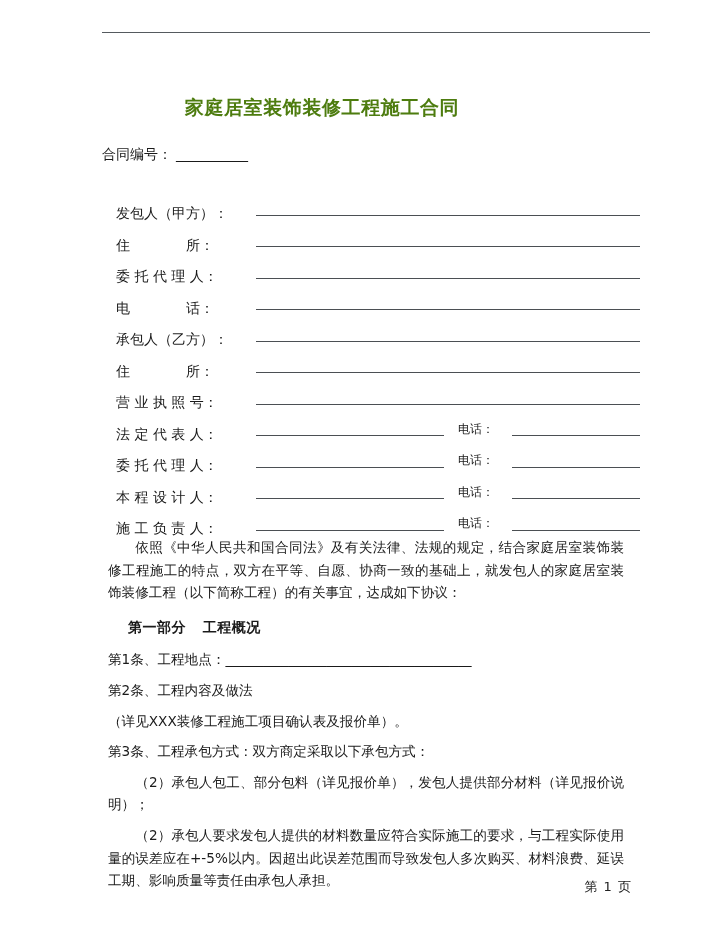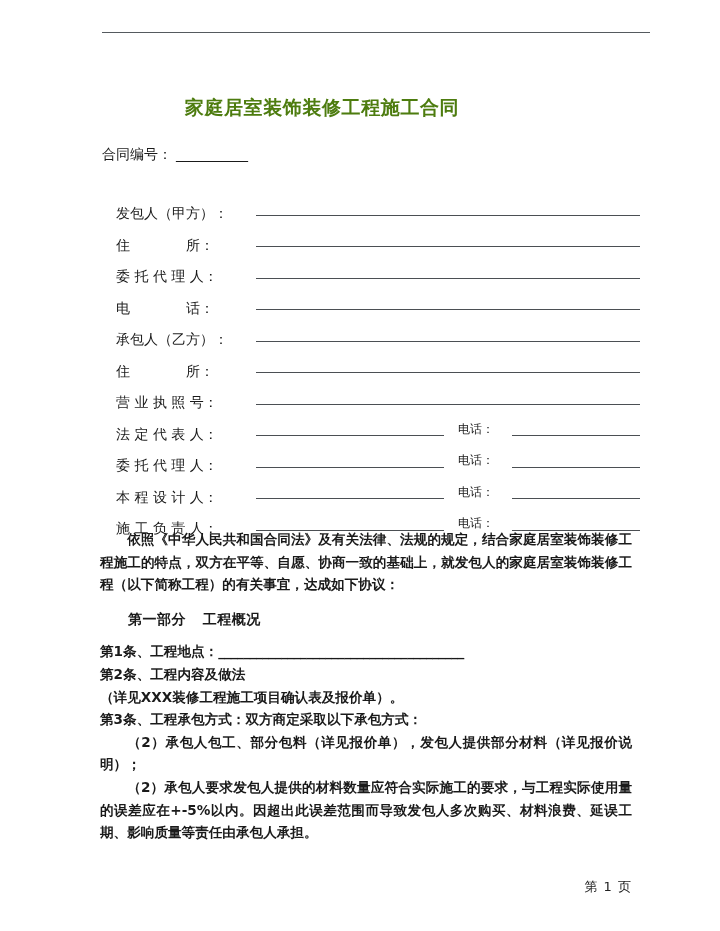--- a/index.html
+++ b/index.html
@@ -117,24 +117,23 @@
   
   .body-text {
     position: absolute;
     left: 100px;
     top: 528px;
     width: 532px;
     font-size: 13.6px;
     line-height: 22.6px;
   }
   .para {
-    margin: 0;
+    margin: 8px;
     text-align: justify;
     text-justify: inter-character;
-    font-weight: bold;
   }
   .para.indent { text-indent: 2em; }
 
   .section-head {
     margin: 12px 0 10px 0;
     font-weight: bold;
     font-size: 14px;
     text-indent: 2em;
     letter-spacing: 0.5px;
   }

